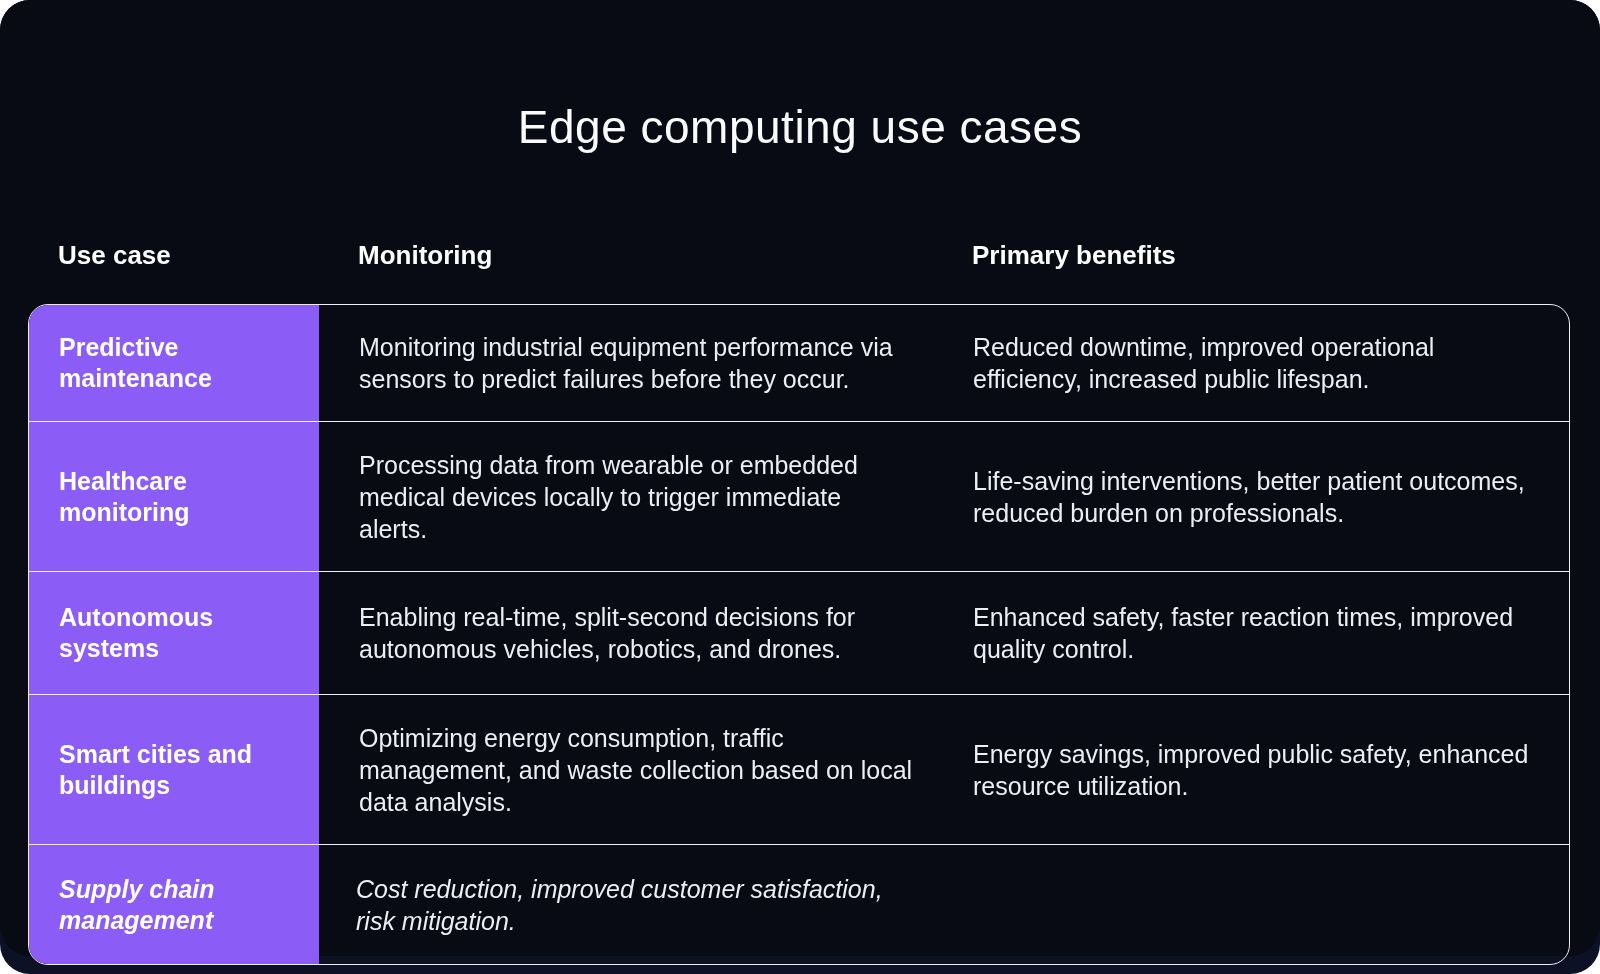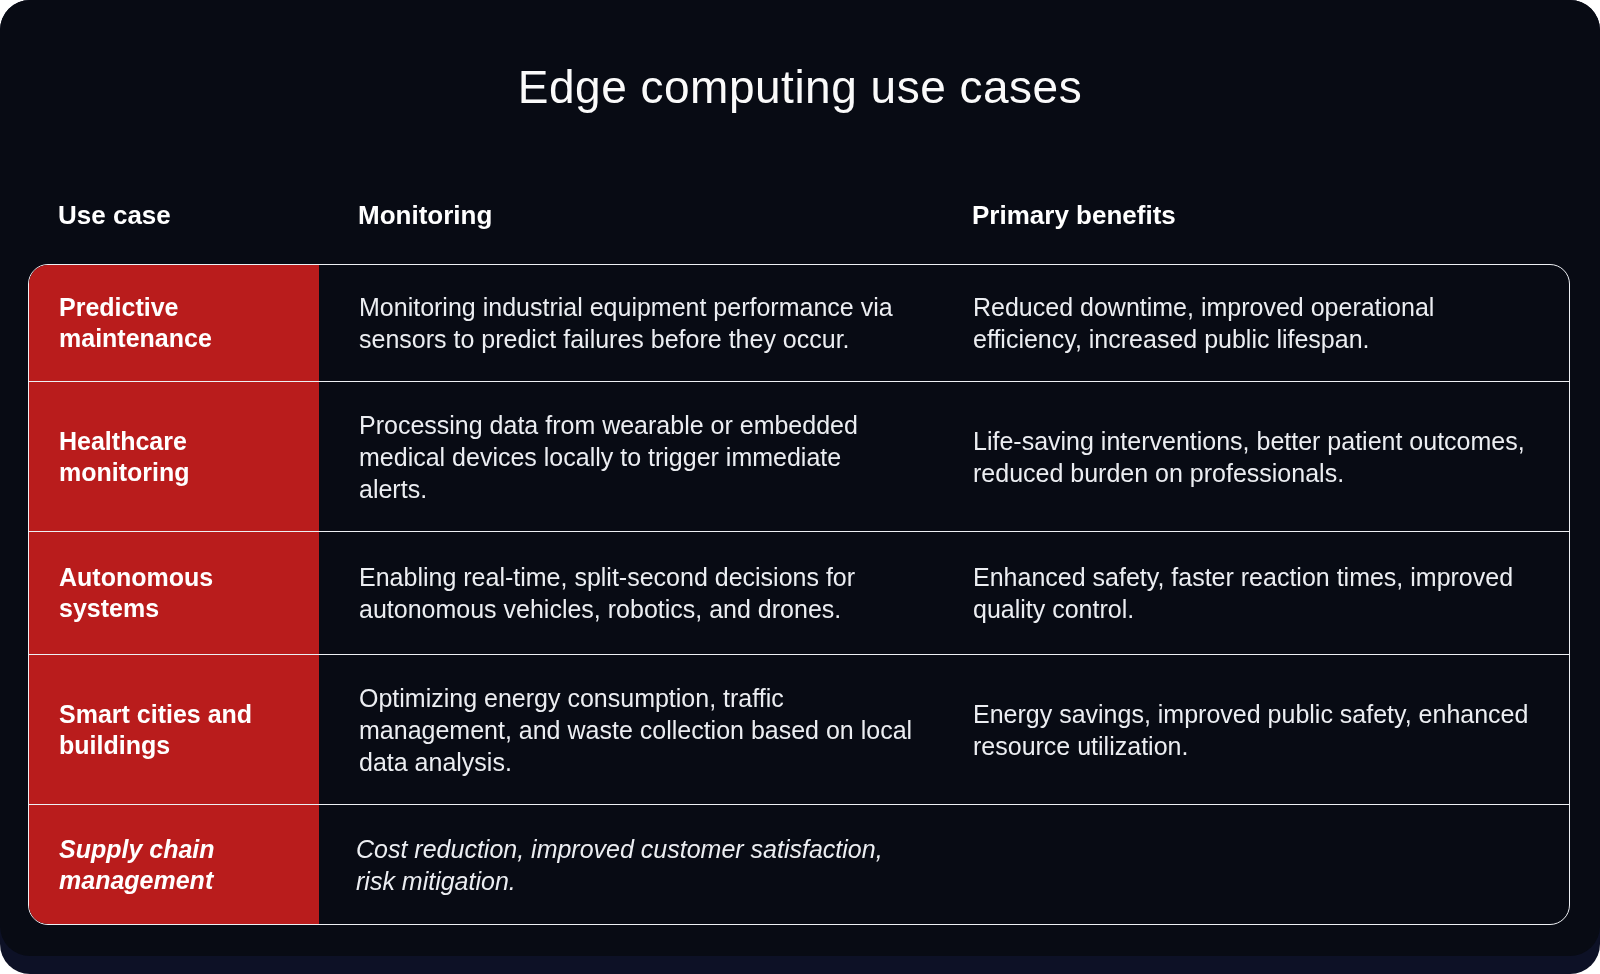--- a/index.html
+++ b/index.html
@@ -18,21 +18,21 @@
   }
   .card {
     position: absolute;
     left: 0; top: 0; right: 0;
     height: 956px;
     background: #080b14;
     border-radius: 30px;
     color: #ffffff;
   }
   .title {
-    padding-top: 60px;
+    padding-top: 100px;
     text-align: center;
     font-size: 46px;
     font-weight: 500;
     letter-spacing: 0.5px;
     color: #fafafa;
   }
   .header-row {
     display: grid;
     grid-template-columns: 290px 617px 635px;
     margin: 86px 30px 0 28px;
@@ -63,21 +63,21 @@
   .row.h2c { min-height: 120px; font-style: italic; }
   .cell {
     display: flex;
     flex-direction: column;
     justify-content: center;
     font-size: 25px;
     line-height: 32px;
     color: #eceef2;
   }
   .cell.usecase {
-    background: #b91c1c;
+    background: #8b5cf6;
     font-weight: 700;
     color: #ffffff;
     padding: 16px 24px 16px 30px;
     line-height: 31px;
   }
   .cell.desc { padding: 16px 22px 16px 40px; }
   .cell.benefits { padding: 16px 40px 16px 37px; }
 </style>
 </head>
 <body>

